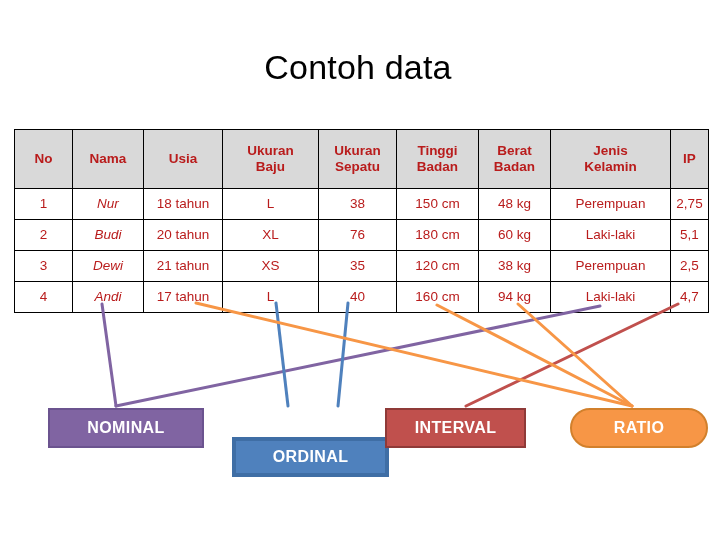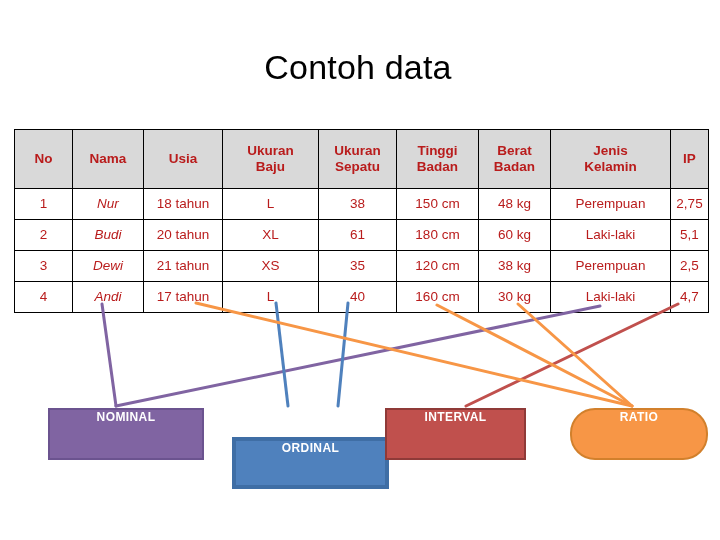--- a/index.html
+++ b/index.html
@@ -43,23 +43,23 @@
   
   col.c0{width:58px}  col.c1{width:71px}  col.c2{width:79px}
   col.c3{width:96px}  col.c4{width:78px}  col.c5{width:82px}
   col.c6{width:72px}  col.c7{width:120px} col.c8{width:38px}
 
   
   #lines{position:absolute;left:0;top:0;width:720px;height:540px;pointer-events:none;}
 
   
   .box{
-    position:absolute;height:52px;
-    display:flex;justify-content:center;
-    color:#ffffff;font-weight:bold;font-size:12px;
+    position:absolute;height:40px;
+    display:flex;align-items:center;justify-content:center;
+    color:#ffffff;font-weight:bold;font-size:16px;
     letter-spacing:.4px;
     box-sizing:border-box;
   }
   .box.nominal {left:48px; top:408px; width:156px; background:#8064a2;border:2px solid #6b538f;}
   .box.ordinal {left:232px;top:408px; width:157px; background:#4f81bd;border:4px solid #0f172a;margin-top:29px;}
   .box.interval{left:385px;top:408px; width:141px; background:#c0504d;border:2px solid #4c1d95;}
   .box.ratio   {left:570px;top:408px; width:138px; background:#f79646;border:2px solid #d2802c;}
 </style>
 </head>
 <body style="background: rgb(255, 255, 255);">
@@ -104,21 +104,21 @@
             <td>150 cm</td>
             <td>48 kg</td>
             <td>Perempuan</td>
             <td>2,75</td>
           </tr>
           <tr>
             <td>2</td>
             <td class="nama">Budi</td>
             <td>20 tahun</td>
             <td>XL</td>
-            <td>61</td>
+            <td>76</td>
             <td>180 cm</td>
             <td>60 kg</td>
             <td>Laki-laki</td>
             <td>5,1</td>
           </tr>
           <tr>
             <td>3</td>
             <td class="nama">Dewi</td>
             <td>21 tahun</td>
             <td>XS</td>
@@ -128,21 +128,21 @@
             <td>Perempuan</td>
             <td>2,5</td>
           </tr>
           <tr>
             <td>4</td>
             <td class="nama">Andi</td>
             <td>17 tahun</td>
             <td>L</td>
             <td>40</td>
             <td>160 cm</td>
-            <td>30 kg</td>
+            <td>94 kg</td>
             <td>Laki-laki</td>
             <td>4,7</td>
           </tr>
         </tbody>
     </table>
   </div>
 
   <svg id="lines" viewBox="0 0 720 540" xmlns="http://www.w3.org/2000/svg">
       <line x1="102" y1="304" x2="116" y2="406" stroke="#8064a2" stroke-width="3" stroke-linecap="round"></line>
       <line x1="600" y1="306" x2="116" y2="406" stroke="#8064a2" stroke-width="3" stroke-linecap="round"></line>

